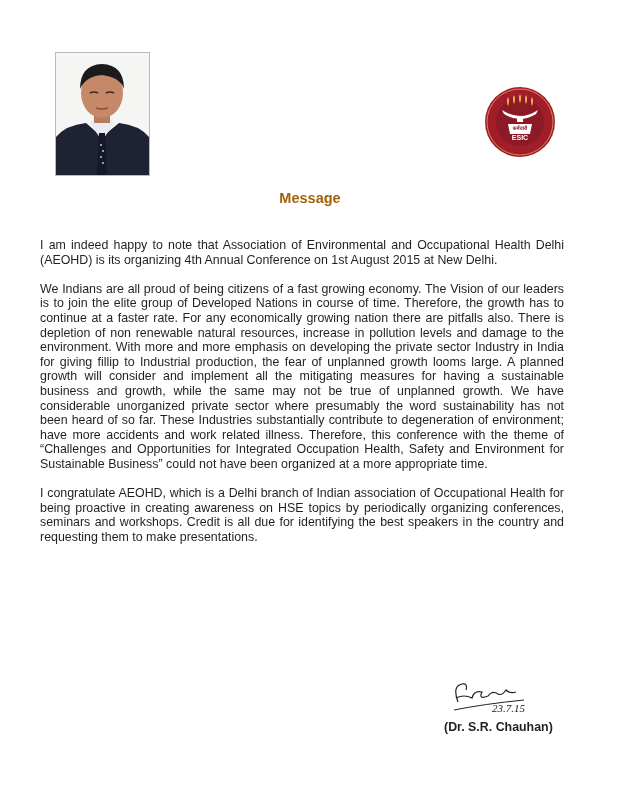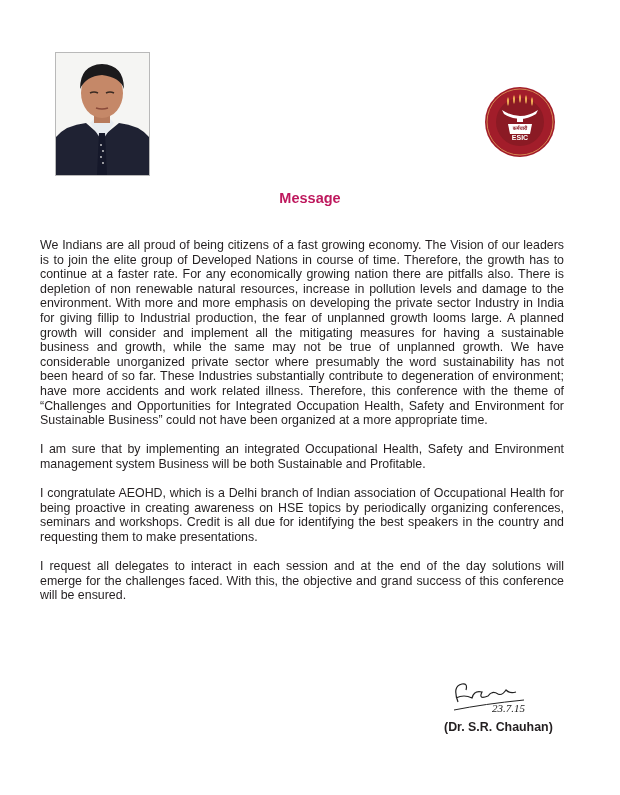--- a/index.html
+++ b/index.html
@@ -9,21 +9,21 @@
   }
   .photo {
     position: absolute; left: 55px; top: 52px; width: 93px; height: 122px;
     border: 1px solid #b9b9b9; overflow: hidden; background: #f4f4f4;
   }
   .logo {
     position: absolute; left: 484px; top: 86px; width: 72px; height: 72px;
   }
   .title {
     position: absolute; left: 0; width: 620px; top: 190px;
-    text-align: center; color: #be185d; font-weight: bold; font-size: 14.5px;
+    text-align: center; color: #a16207; font-weight: bold; font-size: 14.5px;
   }
   .body {
     position: absolute; left: 40px; top: 238px; width: 524px;
     font-size: 12.4px; line-height: 14.6px; text-align: justify;
   }
   .body p { margin: 0 0 14.6px 0; }
   .sign-area {
     position: absolute; right: 56px; top: 676px; text-align: left;
   }
   .signature { display: block; margin-left: auto; width: 120px; height: 44px; }
@@ -69,24 +69,23 @@
     <rect x="33" y="30" width="6" height="6" fill="#ffffff"></rect>
     <path d="M24 38 L48 38 L46 48 L26 48 Z" fill="#ffffff"></path>
     <text x="36" y="44" font-size="5" font-weight="bold" text-anchor="middle" fill="#8b1a24" font-family="Liberation Sans, sans-serif">कर्मचारी</text>
     <text x="36" y="54" font-size="7" font-weight="bold" text-anchor="middle" fill="#ffffff" font-family="Liberation Sans, sans-serif">ESIC</text>
   </svg>
 </div>
 
 <div class="title">Message</div>
 
 <div class="body">
+  <p>I am indeed happy to note that Association of Environmental and Occupational Health Delhi (AEOHD) is its organizing 4th Annual Conference on 1st August 2015 at New Delhi.</p>
   <p>We Indians are all proud of being citizens of a fast growing economy. The Vision of our leaders is to join the elite group of Developed Nations in course of time. Therefore, the growth has to continue at a faster rate. For any economically growing nation there are pitfalls also. There is depletion of non renewable natural resources, increase in pollution levels and damage to the environment. With more and more emphasis on developing the private sector Industry in India for giving fillip to Industrial production, the fear of unplanned growth looms large. A planned growth will consider and implement all the mitigating measures for having a sustainable business and growth, while the same may not be true of unplanned growth. We have considerable unorganized private sector where presumably the word sustainability has not been heard of so far. These Industries substantially contribute to degeneration of environment; have more accidents and work related illness. Therefore, this conference with the theme of “Challenges and Opportunities for Integrated Occupation Health, Safety and Environment for Sustainable Business” could not have been organized at a more appropriate time.</p>
-  <p>I am sure that by implementing an integrated Occupational Health, Safety and Environment management system Business will be both Sustainable and Profitable.</p>
   <p>I congratulate AEOHD, which is a Delhi branch of Indian association of Occupational Health for being proactive in creating awareness on HSE topics by periodically organizing conferences, seminars and workshops. Credit is all due for identifying the best speakers in the country and requesting them to make presentations.</p>
-  <p>I request all delegates to interact in each session and at the end of the day solutions will emerge for the challenges faced. With this, the objective and grand success of this conference will be ensured.</p>
 </div>
 
 <div class="sign-area">
   <svg class="signature" viewBox="0 0 120 44">
     <path d="M14 26 Q8 10 18 8 Q24 7 22 14 M12 22 Q20 18 28 22 Q30 14 38 16 Q34 24 44 20 Q48 14 54 18 Q58 20 62 14 Q66 18 72 16" stroke="#222" stroke-width="1.2" fill="none"></path>
     <path d="M10 34 Q40 28 80 24" stroke="#222" stroke-width="1" fill="none"></path>
     <text x="48" y="36" font-size="11" fill="#222" font-style="italic" font-family="Liberation Serif, serif">23.7.15</text>
   </svg>
   <span class="sign-name">(Dr. S.R. Chauhan)</span>
 </div>

